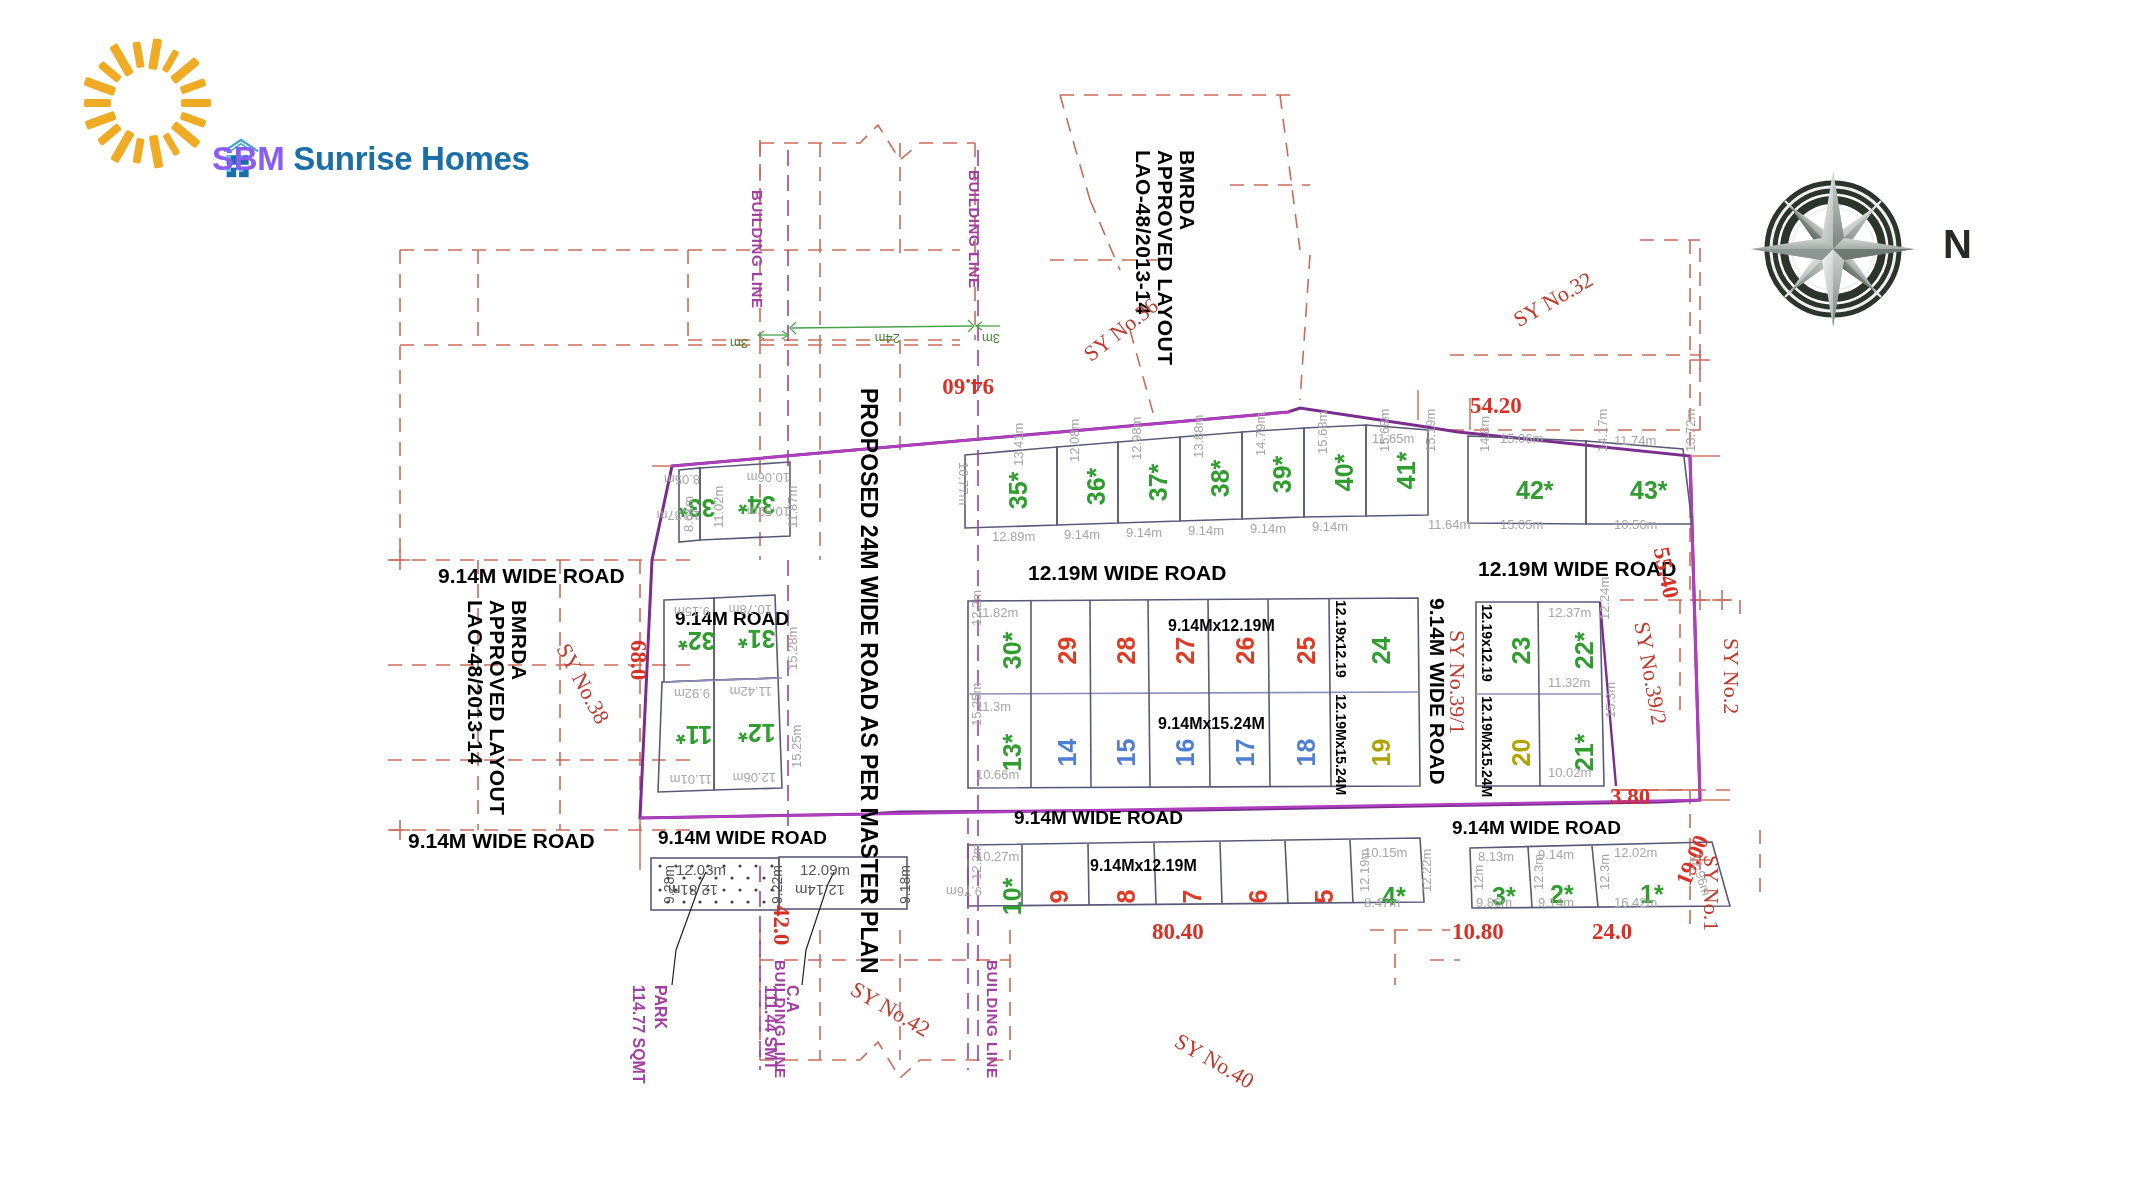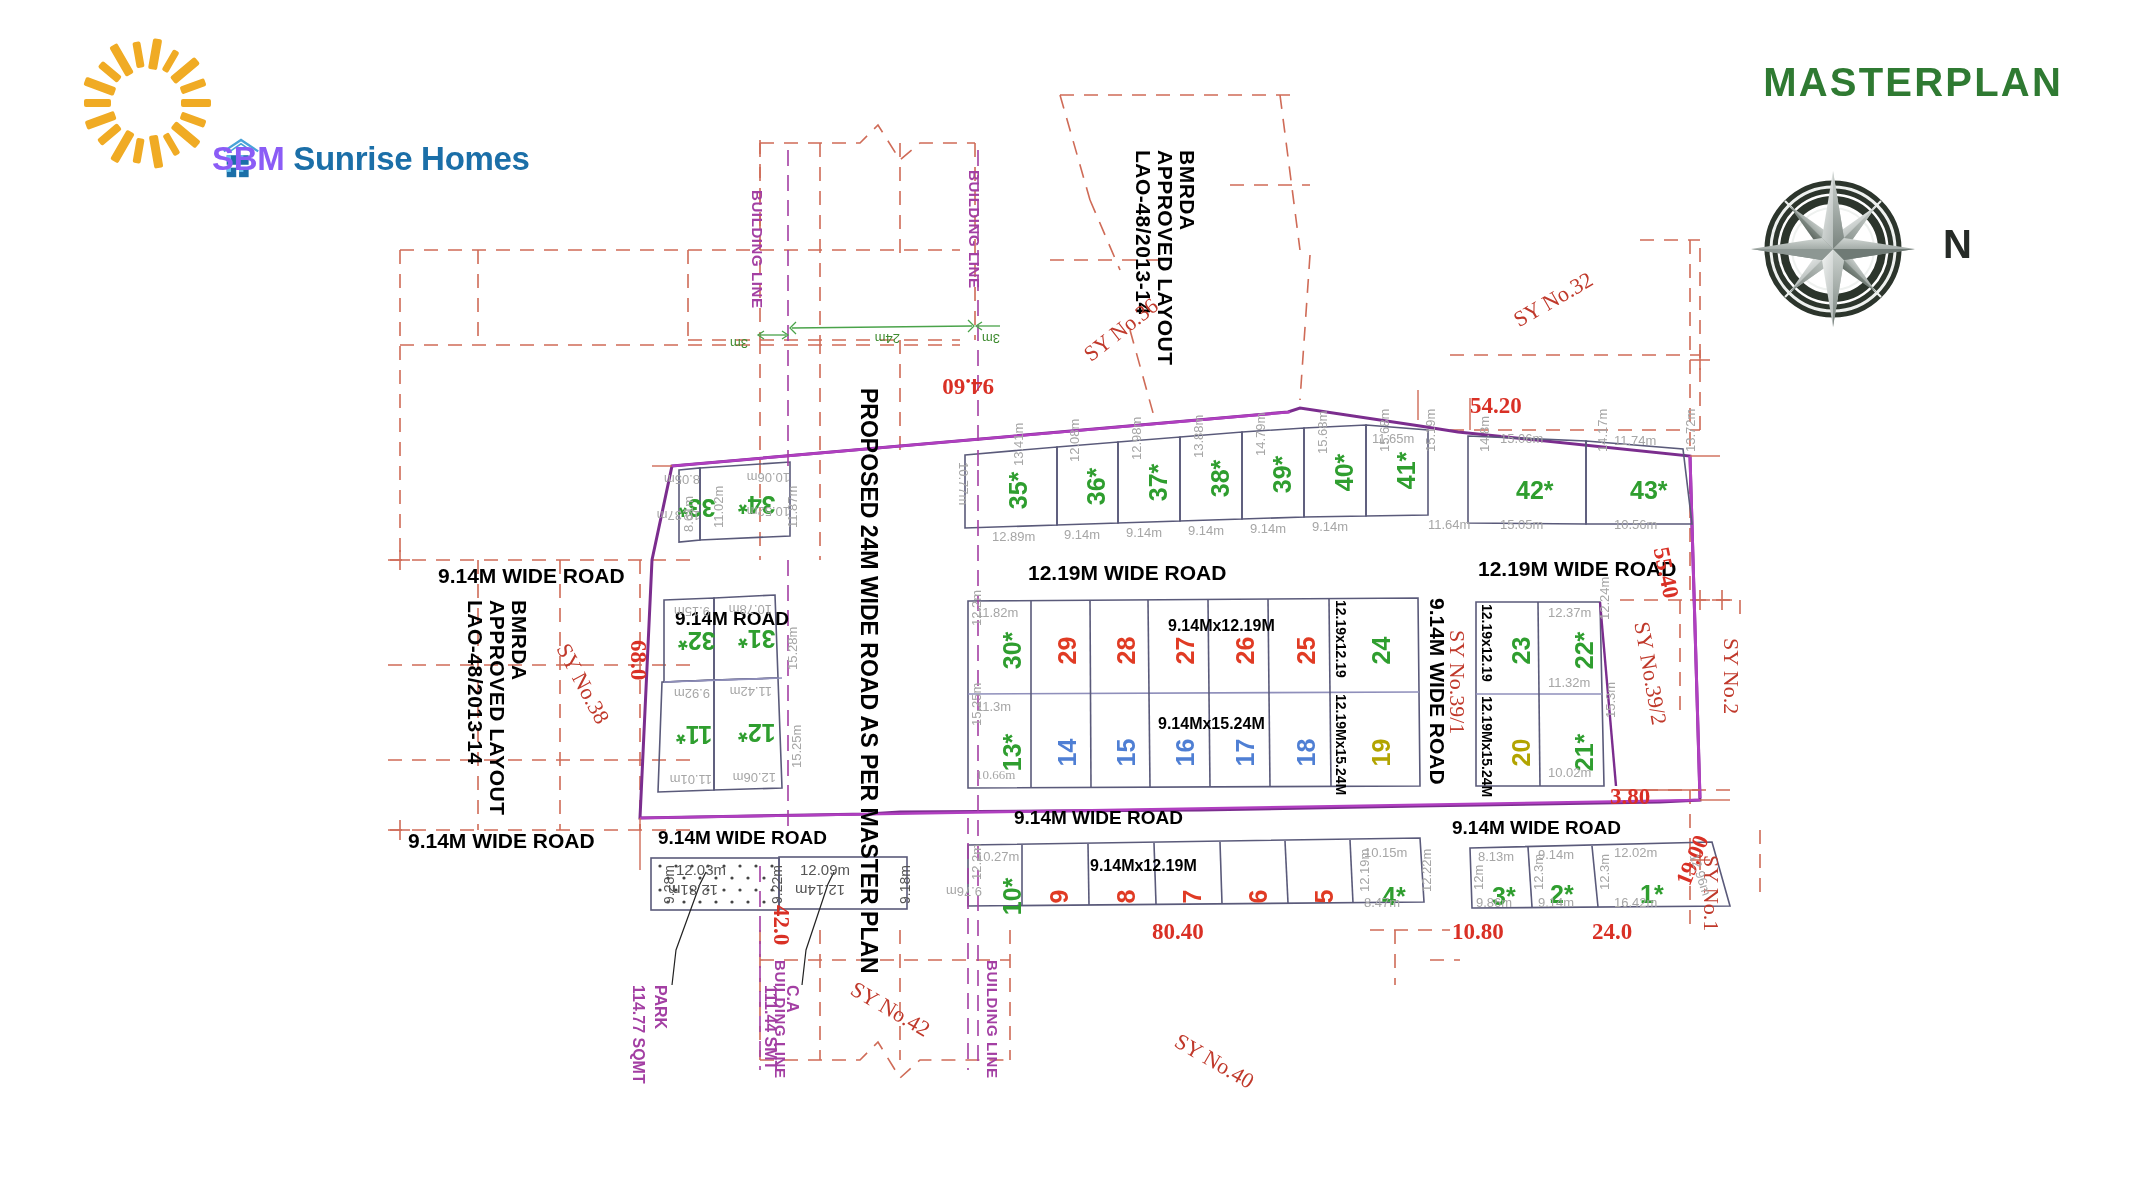--- a/index.html
+++ b/index.html
@@ -132,21 +132,20 @@
         <rect x="7" y="18" width="4.5" height="4.5"></rect>
         <rect x="20" y="18" width="4.5" height="4.5"></rect>
         <rect x="7" y="31" width="4.5" height="4.5"></rect>
         <rect x="20" y="31" width="4.5" height="4.5"></rect>
       </g>
     </svg>
     <div id="logo-text"><span class="lt-sbm">SBM</span><span class="lt-sun"> Sunrise Homes</span></div>
   </div>
 
   <div id="title-block">
-    <div id="masterplan-title">MASTERPLAN</div>
     <svg id="compass" viewBox="0 0 200 200">
       <defs>
         <linearGradient id="gDark" x1="0" y1="0" x2="1" y2="1">
           <stop offset="0%" stop-color="#5f6f66"></stop>
             <stop offset="100%" stop-color="#20291f"></stop>
         </linearGradient>
         <linearGradient id="gLite" x1="0" y1="0" x2="1" y2="1">
           <stop offset="0%" stop-color="#f2f4f3"></stop>
             <stop offset="100%" stop-color="#9aa3a0"></stop>
         </linearGradient>
@@ -575,21 +574,21 @@
   <div class="lbl dim-grey" style="left:1500px; top:518px;">15.05m</div>
   <div class="lbl dim-grey" style="left:1478px; top:452px; transform:rotate(-90deg);">14.8m</div>
   <div class="lbl dim-grey" style="left:1614px; top:434px;">11.74m</div>
   <div class="lbl dim-grey" style="left:1614px; top:518px;">10.56m</div>
   <div class="lbl dim-grey" style="left:1596px; top:452px; transform:rotate(-90deg);">14.17m</div>
   <div class="lbl dim-grey" style="left:1684px; top:452px; transform:rotate(-90deg);">13.72m</div>
 
   <div class="lbl dim-grey" style="left:976px; top:606px;">11.82m</div>
   <div class="lbl dim-grey" style="left:970px; top:626px; transform:rotate(-90deg);">12.2m</div>
   <div class="lbl dim-grey" style="left:976px; top:700px;">11.3m</div>
-  <div class="lbl dim-grey" style="left:976px; top:768px;font-family:Liberation Serif, serif;">10.66m</div>
+  <div class="lbl dim-grey" style="left:976px; top:768px;">10.66m</div>
   <div class="lbl dim-grey" style="left:970px; top:726px; transform:rotate(-90deg);">15.25m</div>
 
   <div class="lbl dim-grey" style="left:1548px; top:606px;">12.37m</div>
   <div class="lbl dim-grey" style="left:1548px; top:676px;">11.32m</div>
   <div class="lbl dim-grey" style="left:1598px; top:620px; transform:rotate(-90deg);">12.24m</div>
   <div class="lbl dim-grey" style="left:1548px; top:766px;">10.02m</div>
   <div class="lbl dim-grey" style="left:1604px; top:718px; transform:rotate(-90deg);">15.3m</div>
 
   <div class="lbl dim-grey" style="left:976px;  top:850px;">10.27m</div>
   <div class="lbl dim-grey" style="left:982px;  top:898px; transform:rotate(180deg);">9.76m</div>

